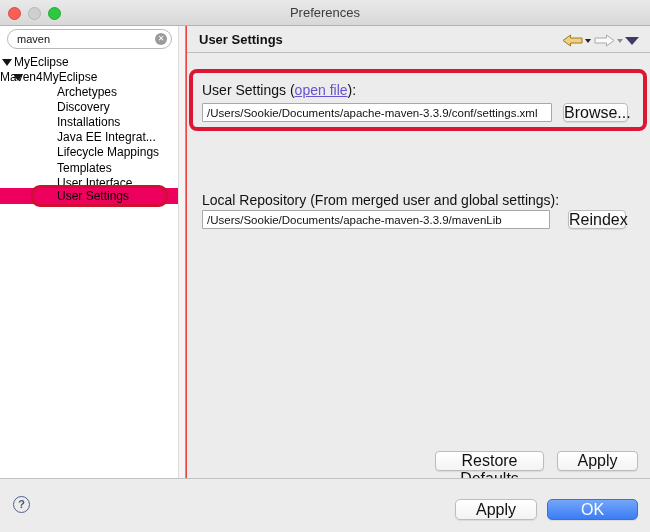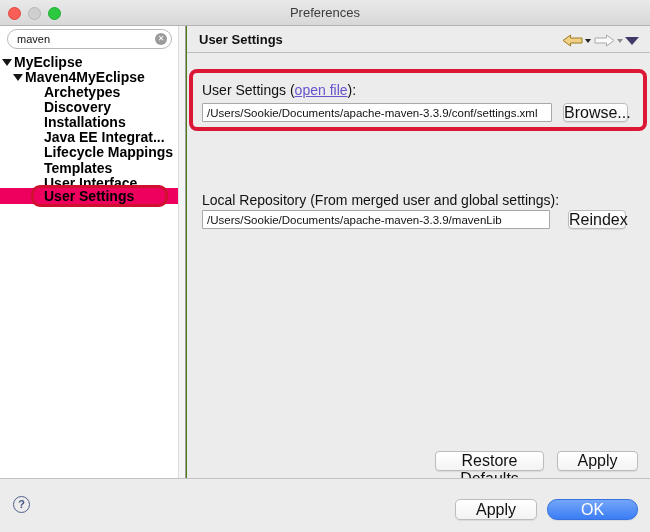--- a/index.html
+++ b/index.html
@@ -1,19 +1,19 @@
 <!DOCTYPE html>
 <html><head>
 <meta charset="utf-8">
 <style>
   * { margin:0; padding:0; box-sizing:border-box; }
   html,body { background:#d9d9d9; }
   body { font-family:"Liberation Sans", sans-serif; }
   .window {
-    position:relative; width:650px; height:532px; background:#4d7c0f;
+    position:relative; width:650px; height:532px; background:#ef4444;
     overflow:hidden; box-shadow: inset 0 0 0 1px #989898;
   }
   
   .titlebar {
     position:absolute; left:0; top:0; width:650px; height:26px;
     background:linear-gradient(#e9e9e9,#d8d8d8); border-bottom:1px solid #b3b3b3;
   }
   .title {
     position:absolute; left:0; right:0; top:5px; text-align:center;
     font-size:13px; color:#3c3c3c;
@@ -40,26 +40,26 @@
     border:none; outline:none; font-family:"Liberation Sans",sans-serif;
     font-size:11px; color:#111; background:transparent;
   }
   .search-clear {
     position:absolute; right:4px; top:3px; width:12px; height:12px;
     background:#9b9b9b; border-radius:50%; color:#fff; font-size:8px;
     line-height:12px; text-align:center; cursor:default;
   }
   .trow {
     position:absolute; left:0; right:7px; height:15px; line-height:15px;
-    font-size:14px; font-weight:bold; color:#000; white-space:nowrap;
+    font-size:12px; font-weight:normal; color:#000; white-space:nowrap;
     overflow:hidden; cursor:default;
   }
   .trow.lvl0 { padding-left:14px; }
-  .trow.lvl1 { padding-left:25px; }
-  .trow.lvl2 { padding-left:44px; }
+  .trow.lvl1 { }
+  .trow.lvl2 { padding-left:57px; }
   .trow.selected { background:#ee005f; height:16px; line-height:16px; }
   .twisty {
     position:absolute; top:4px; width:0; height:0;
     border-left:5px solid transparent; border-right:5px solid transparent;
     border-top:7px solid #161616;
   }
   .twisty.t0 { left:2px; } .twisty.t1 { left:13px; }
   
   .main { position:absolute; left:187px; top:26px; width:463px; height:452px; background:#ececec; }
   .main-header {
@@ -197,19 +197,19 @@
     <input class="tfield" style="left: 15px; top: 184px; width: 348px;" readonly="" value="/Users/Sookie/Documents/apache-maven-3.3.9/mavenLib">
     <button class="btn" style="left:381px; top:184px; width:58px; height:19px">Reindex</button>
 
     <button class="btn" style="left:248px; top:425px; width:109px; height:20px">Restore Defaults</button>
     <button class="btn" style="left:370px; top:425px; width:81px; height:20px">Apply</button>
   </div>
 
   <div class="footer">
     <div class="help-btn">?</div>
     <button class="btn" style="left:455px; top:20px; width:82px; height:21px; border-radius:5px">Apply</button>
-    <button class="btn btn-primary" style="left:547px; top:20px; width:91px; height:21px; border-radius:10px">OK</button>
+    <button class="btn btn-primary" style="left:547px; top:20px; width:91px; height:21px; border-radius:5px">OK</button>
   </div>
 
   <div class="anno anno-main"></div>
   <div class="anno anno-tree"></div>
 
 </div>
 
 </body></html>

